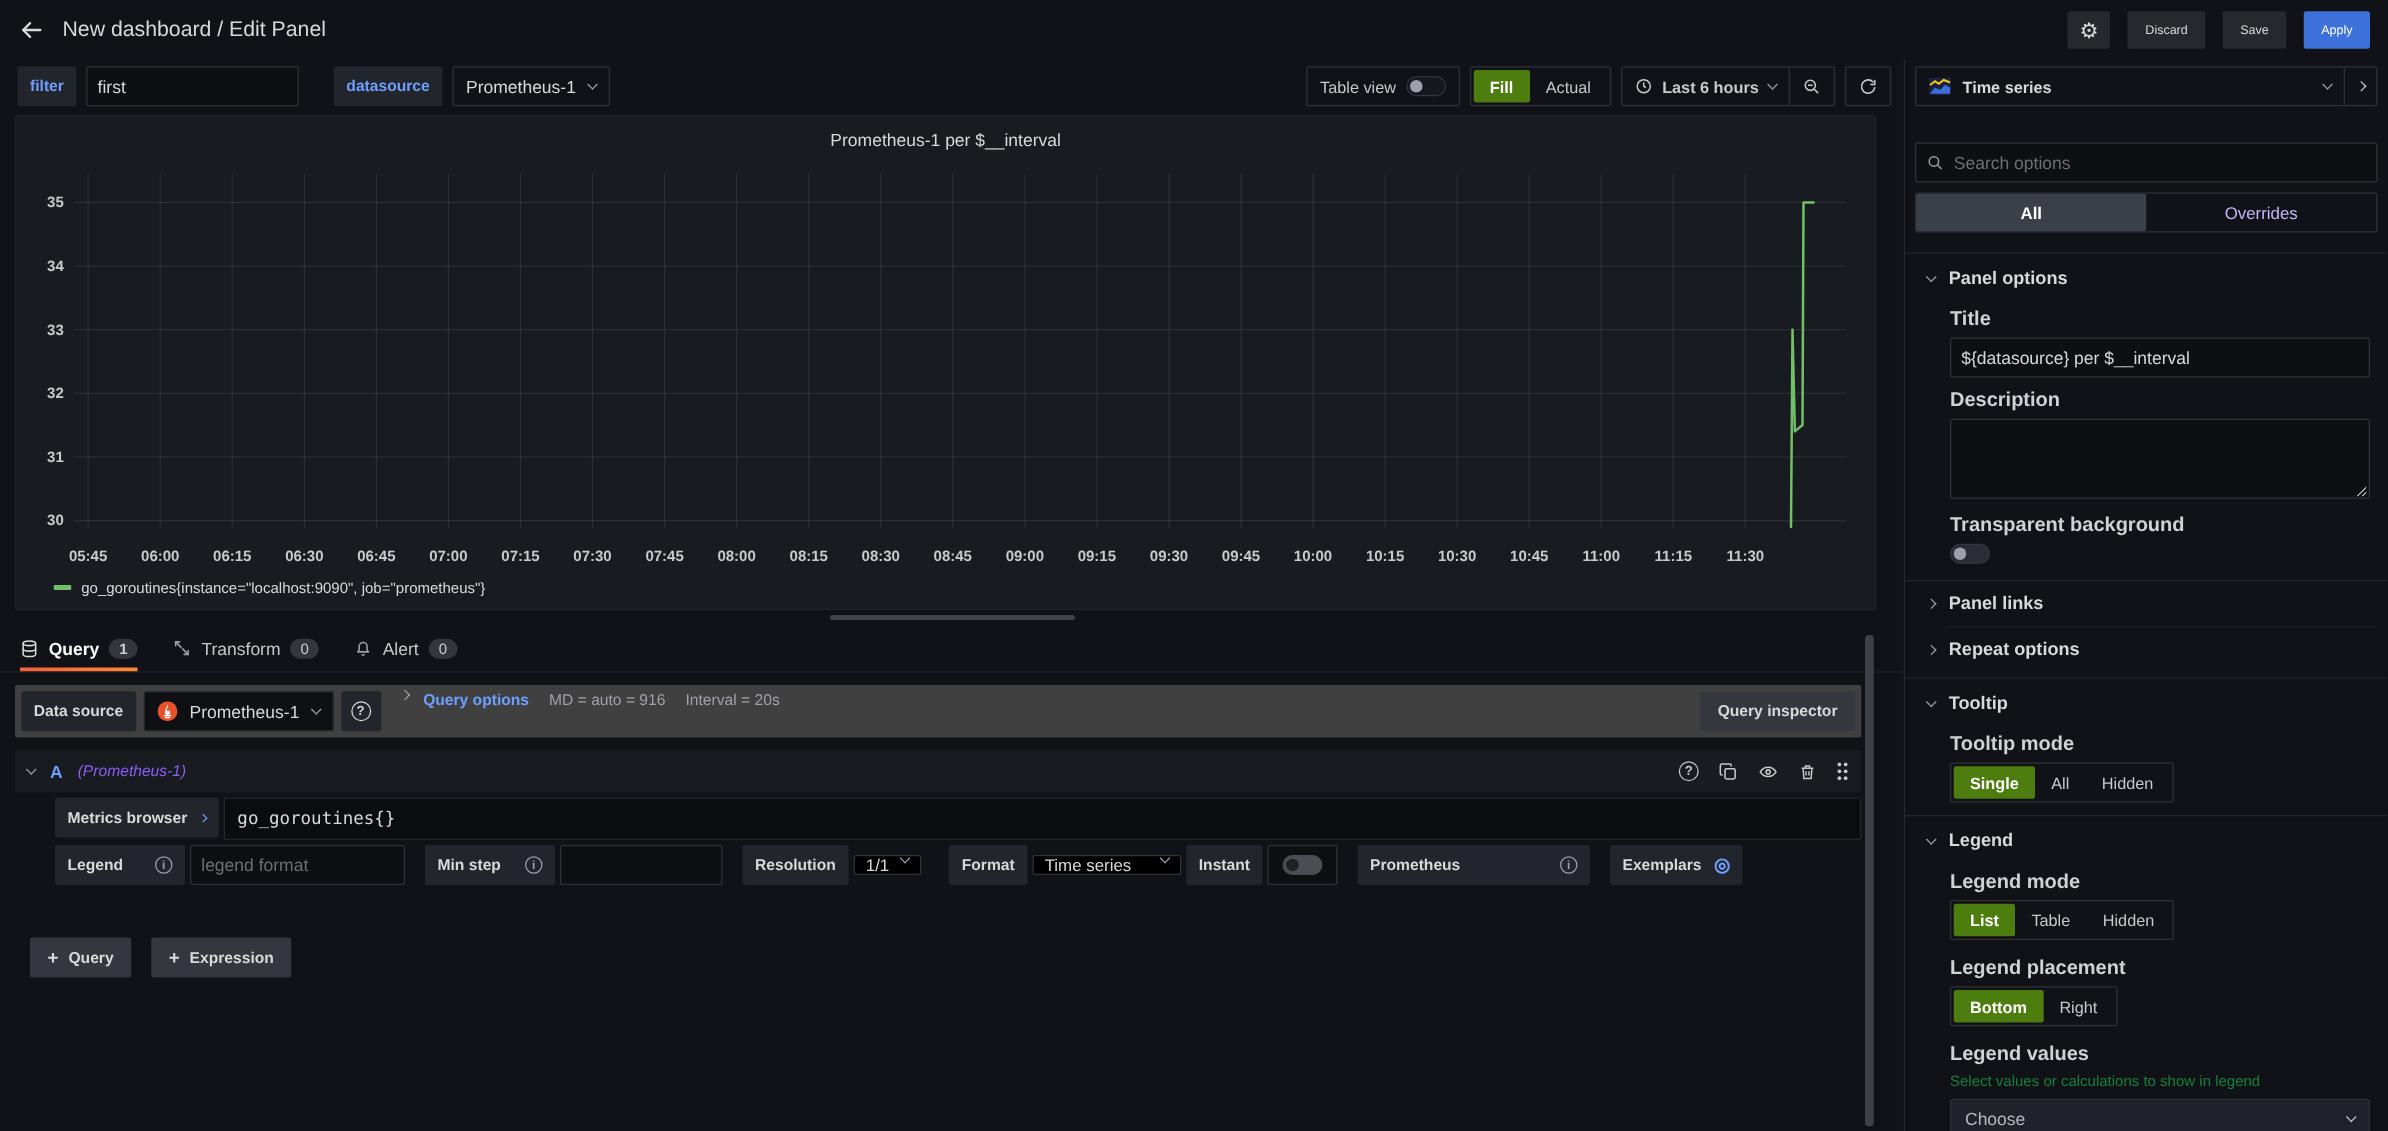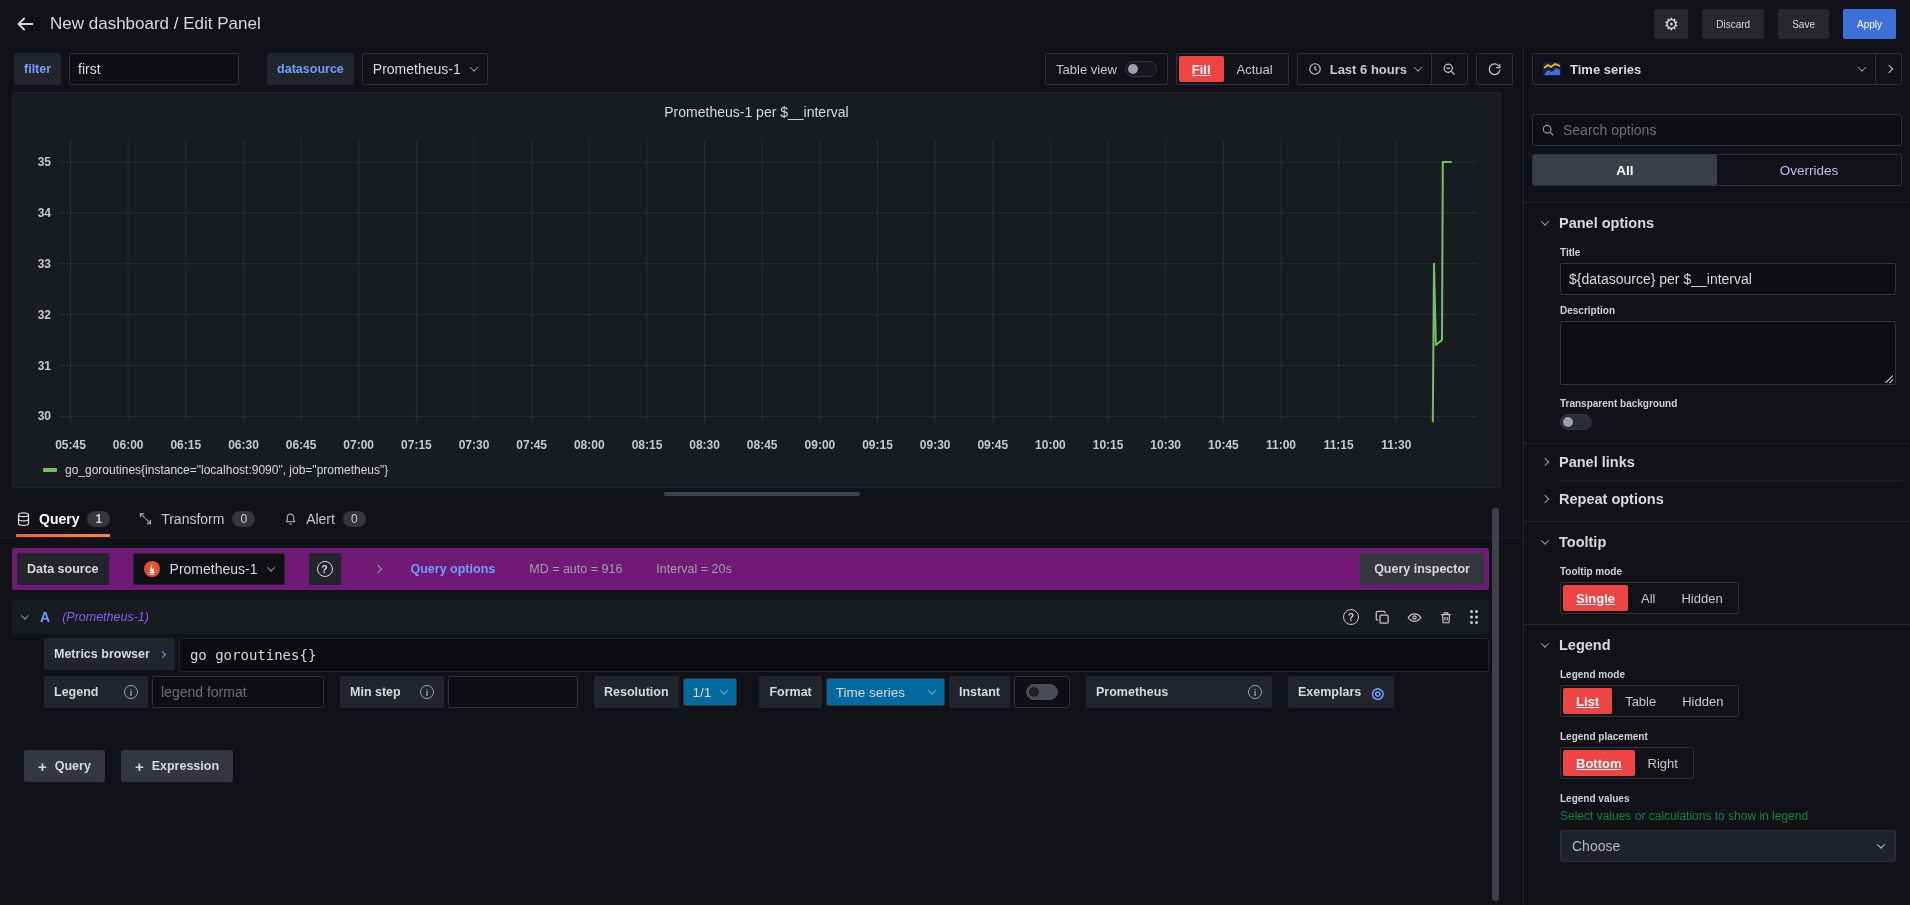--- a/index.html
+++ b/index.html
@@ -32,59 +32,59 @@
   .chev.gray{color:#9da0a8;}
   .bord-box{display:inline-flex;align-items:center;gap:8px;border:1px solid #2f3239;border-radius:2px;
             height:32px;padding:0 10px;font-size:13px;color:#c7c8cc;cursor:pointer;white-space:nowrap;}
   .toggle{width:32px;height:16px;border-radius:8px;background:#17181d;border:1px solid #33363c;position:relative;flex:none;cursor:pointer;}
   .toggle::after{content:"";position:absolute;left:2px;top:2px;width:10px;height:10px;border-radius:50%;background:#9da0a8;}
   .toggle.alt{background:#4a4d53;border-color:#4a4d53;}
   .toggle.alt::after{background:#1f2126;}
   .radio{display:inline-flex;background:#111217;border:1px solid #2f3239;border-radius:2px;height:32px;padding:2px;align-items:stretch;}
   .radio .opt{display:inline-flex;align-items:center;justify-content:center;padding:0 13px;font-size:13px;
               color:#c7c8cc;border-radius:2px;cursor:pointer;white-space:nowrap;}
-  .radio .opt.on{background:#ef4444;color:#fff;font-weight:700;text-decoration:underline;}
+  .radio .opt.on{background:#4d7c0f;color:#fff;font-weight:700;}
   .joined{display:inline-flex;border:1px solid #2f3239;border-radius:2px;height:32px;align-items:stretch;}
   .joined .cell{display:inline-flex;align-items:center;gap:8px;padding:0 10px;font-size:13px;font-weight:600;color:#c7c8cc;cursor:pointer;}
   .joined .cell + .cell{border-left:1px solid #2f3239;}
   
   .editor{position:relative;overflow:hidden;}
   .panel{margin:2px 22px 0 12px;background:#181b1f;border:1px solid #212329;border-radius:2px;height:396px;padding:6px 12px 4px;}
   .panel-title{text-align:center;font-size:14px;font-weight:500;color:#d8d9da;height:28px;line-height:26px;}
   .legend-row{display:flex;align-items:center;gap:8px;padding-left:18px;height:20px;font-size:12px;color:#d8d9da;}
   .swatch{width:14px;height:4px;border-radius:1px;flex:none;}
   .splitter{height:12px;display:flex;align-items:center;justify-content:center;}
   .splitter .handle{width:196px;height:4px;border-radius:2px;background:#3f434a;cursor:row-resize;}
   .tabs{display:flex;align-items:center;gap:28px;height:38px;padding:0 16px;border-bottom:1px solid #1d2025;}
   .tab{display:flex;align-items:center;gap:8px;height:100%;position:relative;font-size:14px;color:#c7c8cc;cursor:pointer;}
   .tab .cnt{background:#34363b;color:#cdced2;font-size:12px;border-radius:9px;padding:1px 8px;}
   .tab.active{color:#fff;font-weight:600;}
   .tab.active::after{content:"";position:absolute;left:0;right:0;bottom:0;height:3px;
                      background:linear-gradient(90deg,#f55f3e,#ff8833);}
   .tab svg{color:#9da0a8;}
   .tab.active svg{color:#d8d9da;}
   .qwrap{padding:10px 34px 0 12px;}
-  .qbar{background:#701a75;display:flex;align-items:center;gap:24px;padding:5px;border-radius:2px;}
+  .qbar{background:#404040;display:flex;gap:6px;padding:5px;border-radius:2px;}
   .qbar .meta{font-size:12.5px;color:#9da0a8;font-weight:500;margin-left:10px;white-space:nowrap;}
   .qbar .link-txt{color:#6e9fff;font-size:12.5px;font-weight:600;cursor:pointer;}
   .btn.gray{background:#34373d;font-size:12.5px;font-weight:600;height:32px;}
   .circle-ic{width:16px;height:16px;border:1.5px solid currentColor;border-radius:50%;display:inline-flex;
              align-items:center;justify-content:center;font-size:10.5px;font-weight:700;flex:none;}
   .qcard-h{margin-top:10px;background:#181b1f;height:34px;display:flex;align-items:center;gap:12px;padding:0 10px;border-radius:2px;}
   .refid{color:#6e9fff;font-weight:700;font-size:14px;}
   .dshint{color:#8b5cf6;font-style:italic;font-size:12.5px;}
   .qicons{margin-left:auto;display:flex;align-items:center;gap:16px;color:#9da0a8;}
   .qbody{padding-left:32px;margin-top:4px;}
   .exprrow{display:flex;gap:4px;}
   .expr{flex:1;background:#0b0c0f;border:1px solid #24262c;border-radius:2px;height:34px;color:#d8d9da;
         font-family:"DejaVu Sans Mono",monospace;font-size:14px;padding:0 10px;}
   .optrow{display:flex;gap:4px;margin-top:4px;align-items:center;flex-wrap:nowrap;}
   .info{width:14px;height:14px;border:1px solid #9da0a8;color:#9da0a8;border-radius:50%;font-size:9.5px;
         display:inline-flex;align-items:center;justify-content:center;font-weight:700;flex:none;}
-  .sel{display:inline-flex;align-items:center;gap:10px;background:#0369a1;border:1px solid #2f3239;height:28px;
+  .sel{display:inline-flex;gap:10px;background:#000000;border:1px solid #2f3239;height:16px;
        padding:0 9px;border-radius:2px;font-size:13.5px;color:#d8d9da;cursor:pointer;white-space:nowrap;}
   .switchbox{display:inline-flex;align-items:center;justify-content:center;background:#0e0f13;border:1px solid #2f3239;
              height:32px;padding:0 11px;border-radius:2px;}
   .addrow{display:flex;gap:16px;margin:42px 0 0 12px;}
   .vscroll{position:absolute;right:24px;top:418px;bottom:4px;width:7px;border-radius:3px;background:#3e4147;}
   
   .vizrow{display:flex;align-items:center;padding:5px 8px 5px 8px;gap:0;}
   .vizpick{flex:1;display:flex;align-items:stretch;border:1px solid #2f3239;border-radius:2px;height:32px;}
   .vizpick .main{flex:1;display:flex;align-items:center;gap:9px;padding:0 10px;font-size:13px;font-weight:600;color:#d8d9da;cursor:pointer;}
   .vizpick .more{width:26px;display:flex;align-items:center;justify-content:center;border-left:1px solid #2f3239;color:#c7c8cc;cursor:pointer;}
@@ -93,21 +93,21 @@
   .search{position:relative;}
   .search .inp{width:100%;padding-left:30px;}
   .search svg{position:absolute;left:9px;top:9px;color:#9da0a8;}
   .seg2{display:flex;border:1px solid #2f3239;border-radius:2px;height:32px;margin-top:8px;padding:0;}
   .seg2 .opt{flex:1;display:flex;align-items:center;justify-content:center;font-size:13.5px;color:#c4b5fd;cursor:pointer;border-radius:2px;}
   .seg2 .opt.on{background:#3b4048;color:#fff;font-weight:700;}
   .divider{border-top:1px solid #22252b;margin:16px -8px 0;}
   .sect-h{display:flex;align-items:center;gap:11px;padding:12px 4px 6px 10px;font-size:14.5px;font-weight:600;color:#d8d9da;cursor:pointer;}
   .sect-h .chev{color:#9da0a8;}
   .fields{margin:0 6px 10px 28px;}
-  .flabel{font-size:10px;font-weight:600;color:#d0d1d5;margin:10px 0 5px;}
+  .flabel{font-size:16px;font-weight:600;color:#d0d1d5;margin:10px 0 5px;}
   .fields .inp{width:100%;}
   .fields textarea.inp{height:64px;resize:none;padding-top:6px;position:relative;}
   .ta-wrap{position:relative;}
   .ta-wrap::after{content:"";position:absolute;right:3px;bottom:5px;width:8px;height:8px;
     background:linear-gradient(135deg,transparent 50%,#9da0a8 50%,#9da0a8 60%,transparent 60%,transparent 75%,#9da0a8 75%,#9da0a8 85%,transparent 85%);}
   .collapse-row{display:flex;align-items:center;gap:11px;height:36px;padding-left:10px;font-size:14.5px;font-weight:600;color:#d8d9da;cursor:pointer;}
   .collapse-row .chev{color:#9da0a8;}
   .inset-div{border-top:1px solid #1f2227;margin-left:28px;}
   .subtext{font-size:12px;color:#15803d;margin:2px 0 7px;}
   .choose{display:flex;align-items:center;background:#202229;border:1px solid #2c2f36;border-radius:2px;height:32px;

